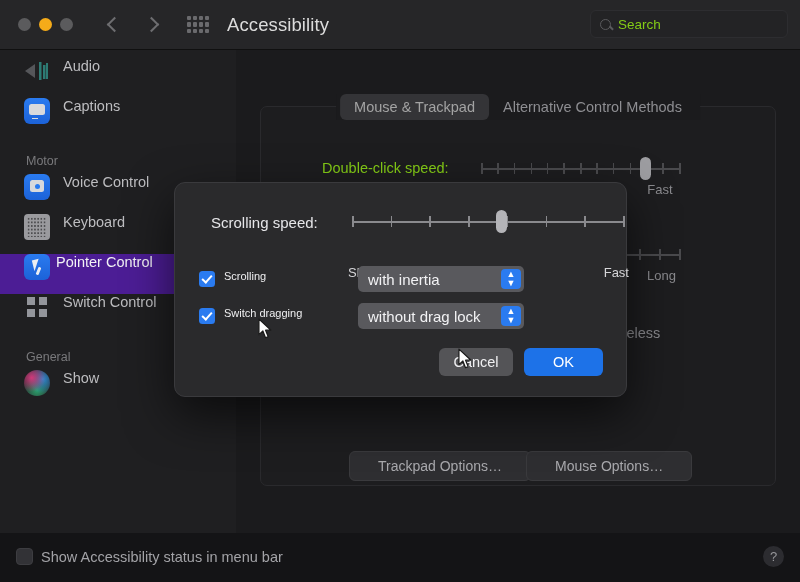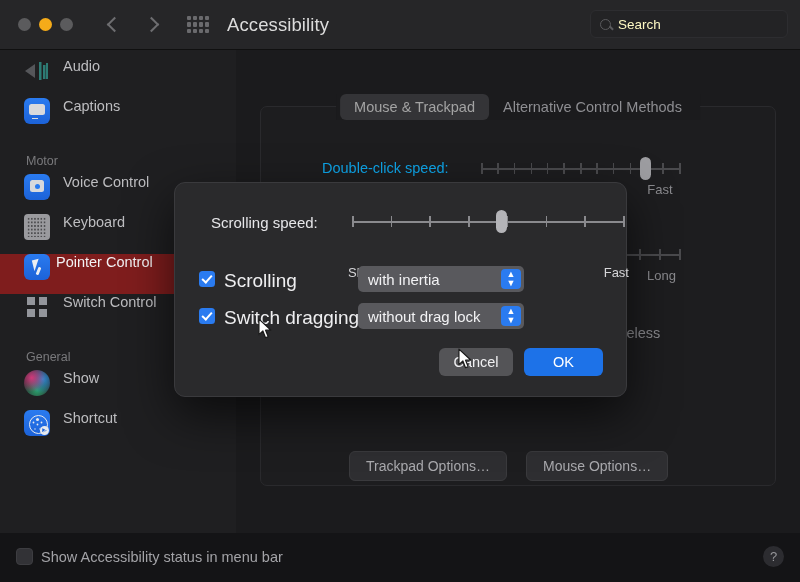--- a/index.html
+++ b/index.html
@@ -41,36 +41,36 @@
   }
 
   .searchbox {
     position: absolute; right: 12px; top: 10px;
     width: 198px; height: 28px; border-radius: 6px;
     background: #232325; border: 1px solid #2d2d30;
     display: flex; align-items: center; padding: 0 9px; gap: 7px;
   }
   .search-glyph { width: 11px; height: 11px; border: 1.6px solid #5a5a5d; border-radius: 50%; position: relative; flex: none; }
   .search-glyph::after { content:''; position:absolute; width:5px; height:1.6px; background:#5a5a5d; right:-4px; bottom:0px; transform: rotate(45deg); }
-  .search-ph { color: #fef9c3; font-size: 13.5px; }
+  .search-ph { color: #84cc16; font-size: 13.5px; }
 
   
   .body { position: absolute; top: 50px; left: 0; width: 800px; height: 532px; background: #1b1b1d; }
 
   .sidebar {
     position: absolute; left: 0; top: 0; width: 236px; height: 483px;
     background: #1f1f21; overflow: hidden;
   }
   .sb-group-label {
     color: #79797c; font-size: 12.5px; padding-left: 26px; margin-top: 16px; margin-bottom: 6px;
   }
   .sb-item {
     display: flex; align-items: flex-start; height: 40px; padding-left: 24px; gap: 13px;
   }
-  .sb-item.selected { background: #7f1d1d; gap: 6px; }
+  .sb-item.selected { background: #4c1d95; gap: 6px; }
   .sb-icon { width: 26px; height: 26px; border-radius: 6px; flex: none; position: relative; overflow:hidden; }
   .sb-label { color: #bdbdc0; font-size: 14.5px; white-space: nowrap; }
   .sb-item.selected .sb-label { color: #f2f2f4; }
 
   
   .ic-audio { background: transparent; }
   .ic-audio::before { content:''; position:absolute; left:1px; top:6px; width:0;height:0;
      border-top:7px solid transparent;border-bottom:7px solid transparent;border-right:10px solid #55565a; }
   .ic-audio::after { content:''; position:absolute; right:2px; top:4px; width:9px; height:18px;
      background:
@@ -156,36 +156,36 @@
     font-size: 14.5px; color: #8e8e92; padding: 5px 14px; border-radius: 6px; white-space: nowrap;
   }
   .tab.active { background: #343437; color: #a3a3a3; }
 
   .tabpanel {
     position: absolute; left: 24px; top: 56px; width: 516px; height: 380px;
     border: 1px solid #2a2a2d; border-radius: 7px; background: #1d1d1f;
   }
 
   .row { position: absolute; display: flex; align-items: center; }
-  .row-label { color: #0ea5e9; font-size: 14.5px; text-align: right; }
+  .row-label { color: #84cc16; font-size: 14.5px; text-align: right; }
 
   .slider { position: relative; height: 18px; }
   .slider .track { position: absolute; left: 0; right: 0; top: 8px; height: 1.5px; background: #4a4a4d; }
   .slider .tick { position: absolute; top: 3px; width: 1.5px; height: 11px; background: #4a4a4d; }
   .slider .thumb {
     position: absolute; top: -3px; width: 11px; height: 23px; border-radius: 5.5px;
     background: #9d9da1; margin-left: -5.5px;
   }
   .scale-label { position: absolute; font-size: 13px; color: #8a8a8e; top: 22px; }
 
   .ghost-text { position: absolute; color: #89898d; font-size: 14.5px; }
 
   .pill-btn {
     background: #2e2e31; color: #a9a9ad; font-size: 14px;
-    border: 1px solid #3a3a3d; border-radius: 6px; padding: 6px 16px; white-space: nowrap;
+    border: 1px solid #3a3a3d; border-radius: 6px; padding: 6px 28px; white-space: nowrap;
   }
 
   
   .bottombar { position: absolute; left: 0; top: 483px; width: 800px; height: 49px; background: #141416; }
   .bb-check {
     position: absolute; left: 16px; top: 15px; width: 17px; height: 17px;
     border-radius: 4px; background: #323236; border: 1px solid #3d3d41;
   }
   .bb-label { position: absolute; left: 41px; top: 16px; color: #a3a3a7; font-size: 14.5px; }
   .help-btn {
@@ -209,21 +209,21 @@
   .dlg-scale { position: absolute; font-size: 13px; color: #d6d6d9; top: 52px; }
 
   .chk {
     position: absolute; width: 16px; height: 16px; border-radius: 3.5px;
     background: #2a7bf0;
   }
   .chk::after {
     content:''; position:absolute; left:5px; top:2px; width:4px; height:8px;
     border: solid #fff; border-width: 0 2px 2px 0; transform: rotate(42deg);
   }
-  .chk-label { position: absolute; color: #efeff1; font-size: 19px; }
+  .chk-label { position: absolute; color: #efeff1; font-size: 11px; }
 
   .popup {
     position: absolute; height: 26px; border-radius: 5px;
     background: #59595d; display: flex; align-items: center; padding-left: 10px;
     color: #f2f2f4; font-size: 15px; white-space: nowrap;
   }
   .popup .arrows {
     position: absolute; right: 3px; top: 3px; width: 20px; height: 20px; border-radius: 4px;
     background: #2a7bf0; color: #fff; font-size: 9px; line-height: 9px; text-align: center; padding-top: 1px;
   }
@@ -310,26 +310,20 @@
             <i style="left:15px;top:15px;"></i>
         </span>
         <span class="sb-label">Switch Control</span>
       </div>
 
       <div class="sb-group-label">General</div>
 
       <div class="sb-item">
         <span class="sb-icon ic-siri"></span>
         <span class="sb-label">Show</span>
-      </div>
-      <div class="sb-item">
-        <span class="sb-icon ic-blue ic-shortcut">
-          <span class="shortcut-badge">▶</span>
-        </span>
-        <span class="sb-label">Shortcut</span>
       </div>
     </div>
 
     <div class="pane">
 
       <div class="tabpanel"></div>
 
       <div class="tabs">
         <div class="tab active">Mouse &amp; Trackpad</div>
         <div class="tab">Alternative Control Methods</div>

